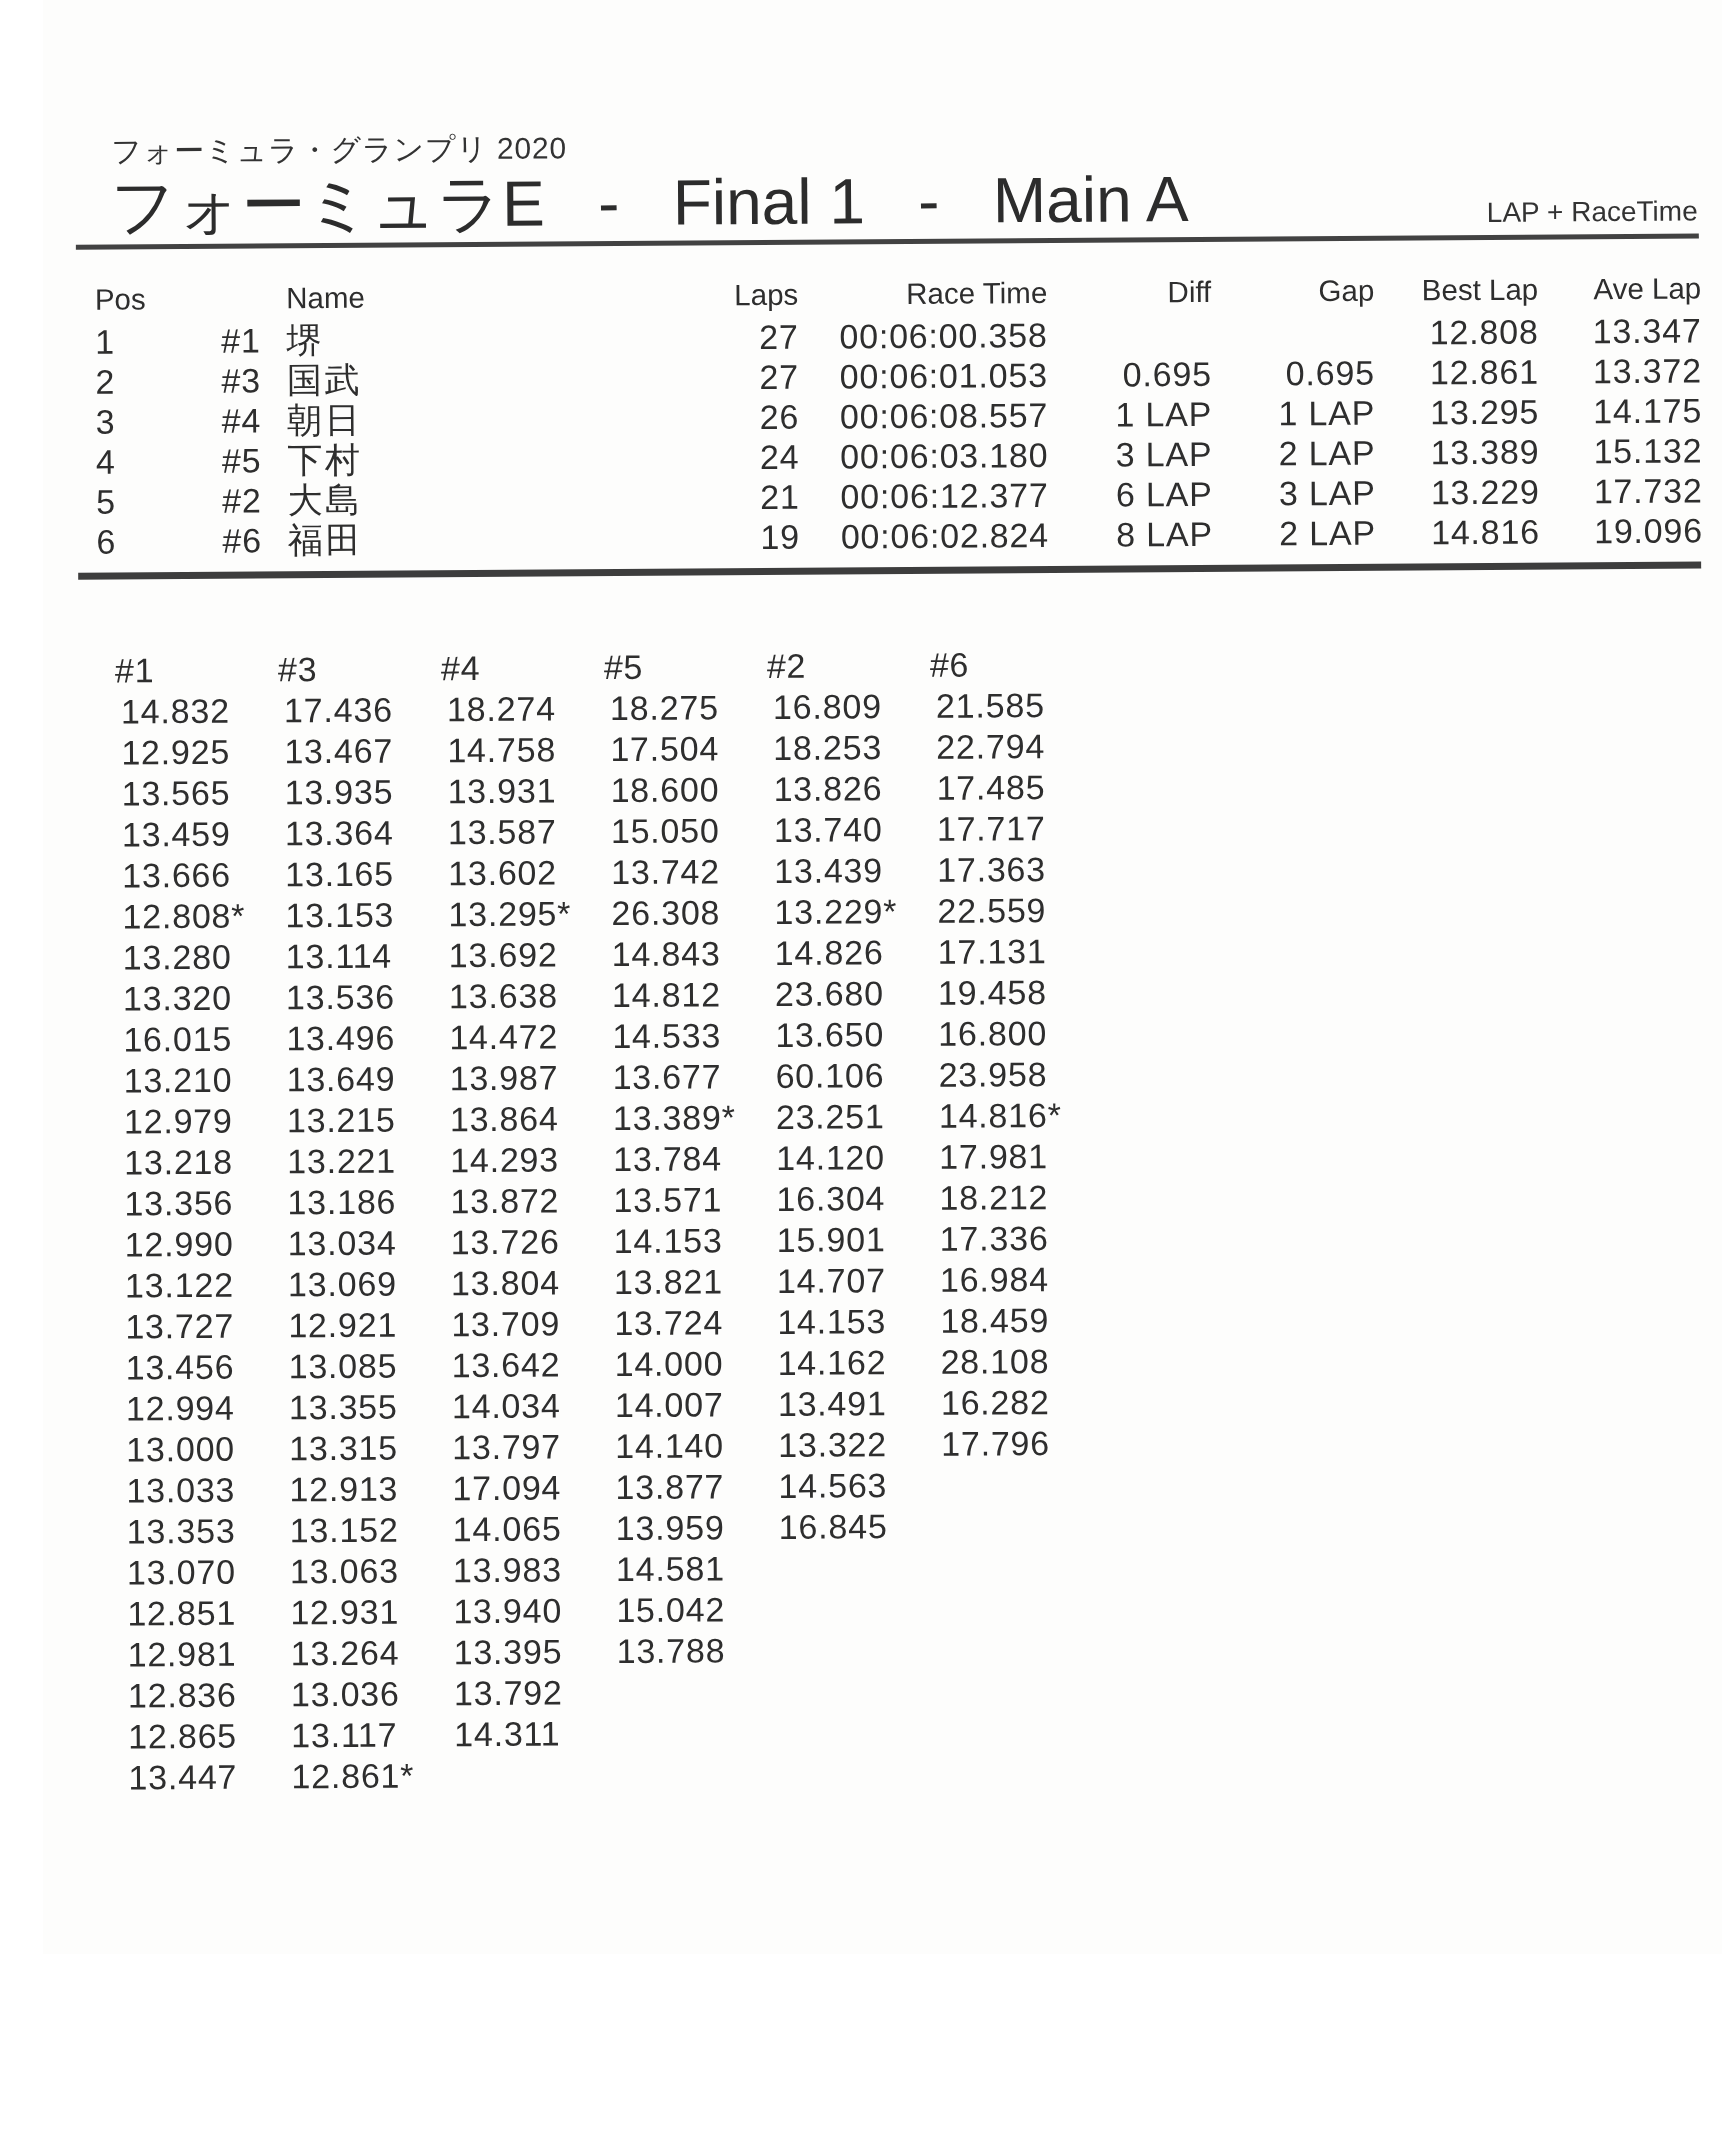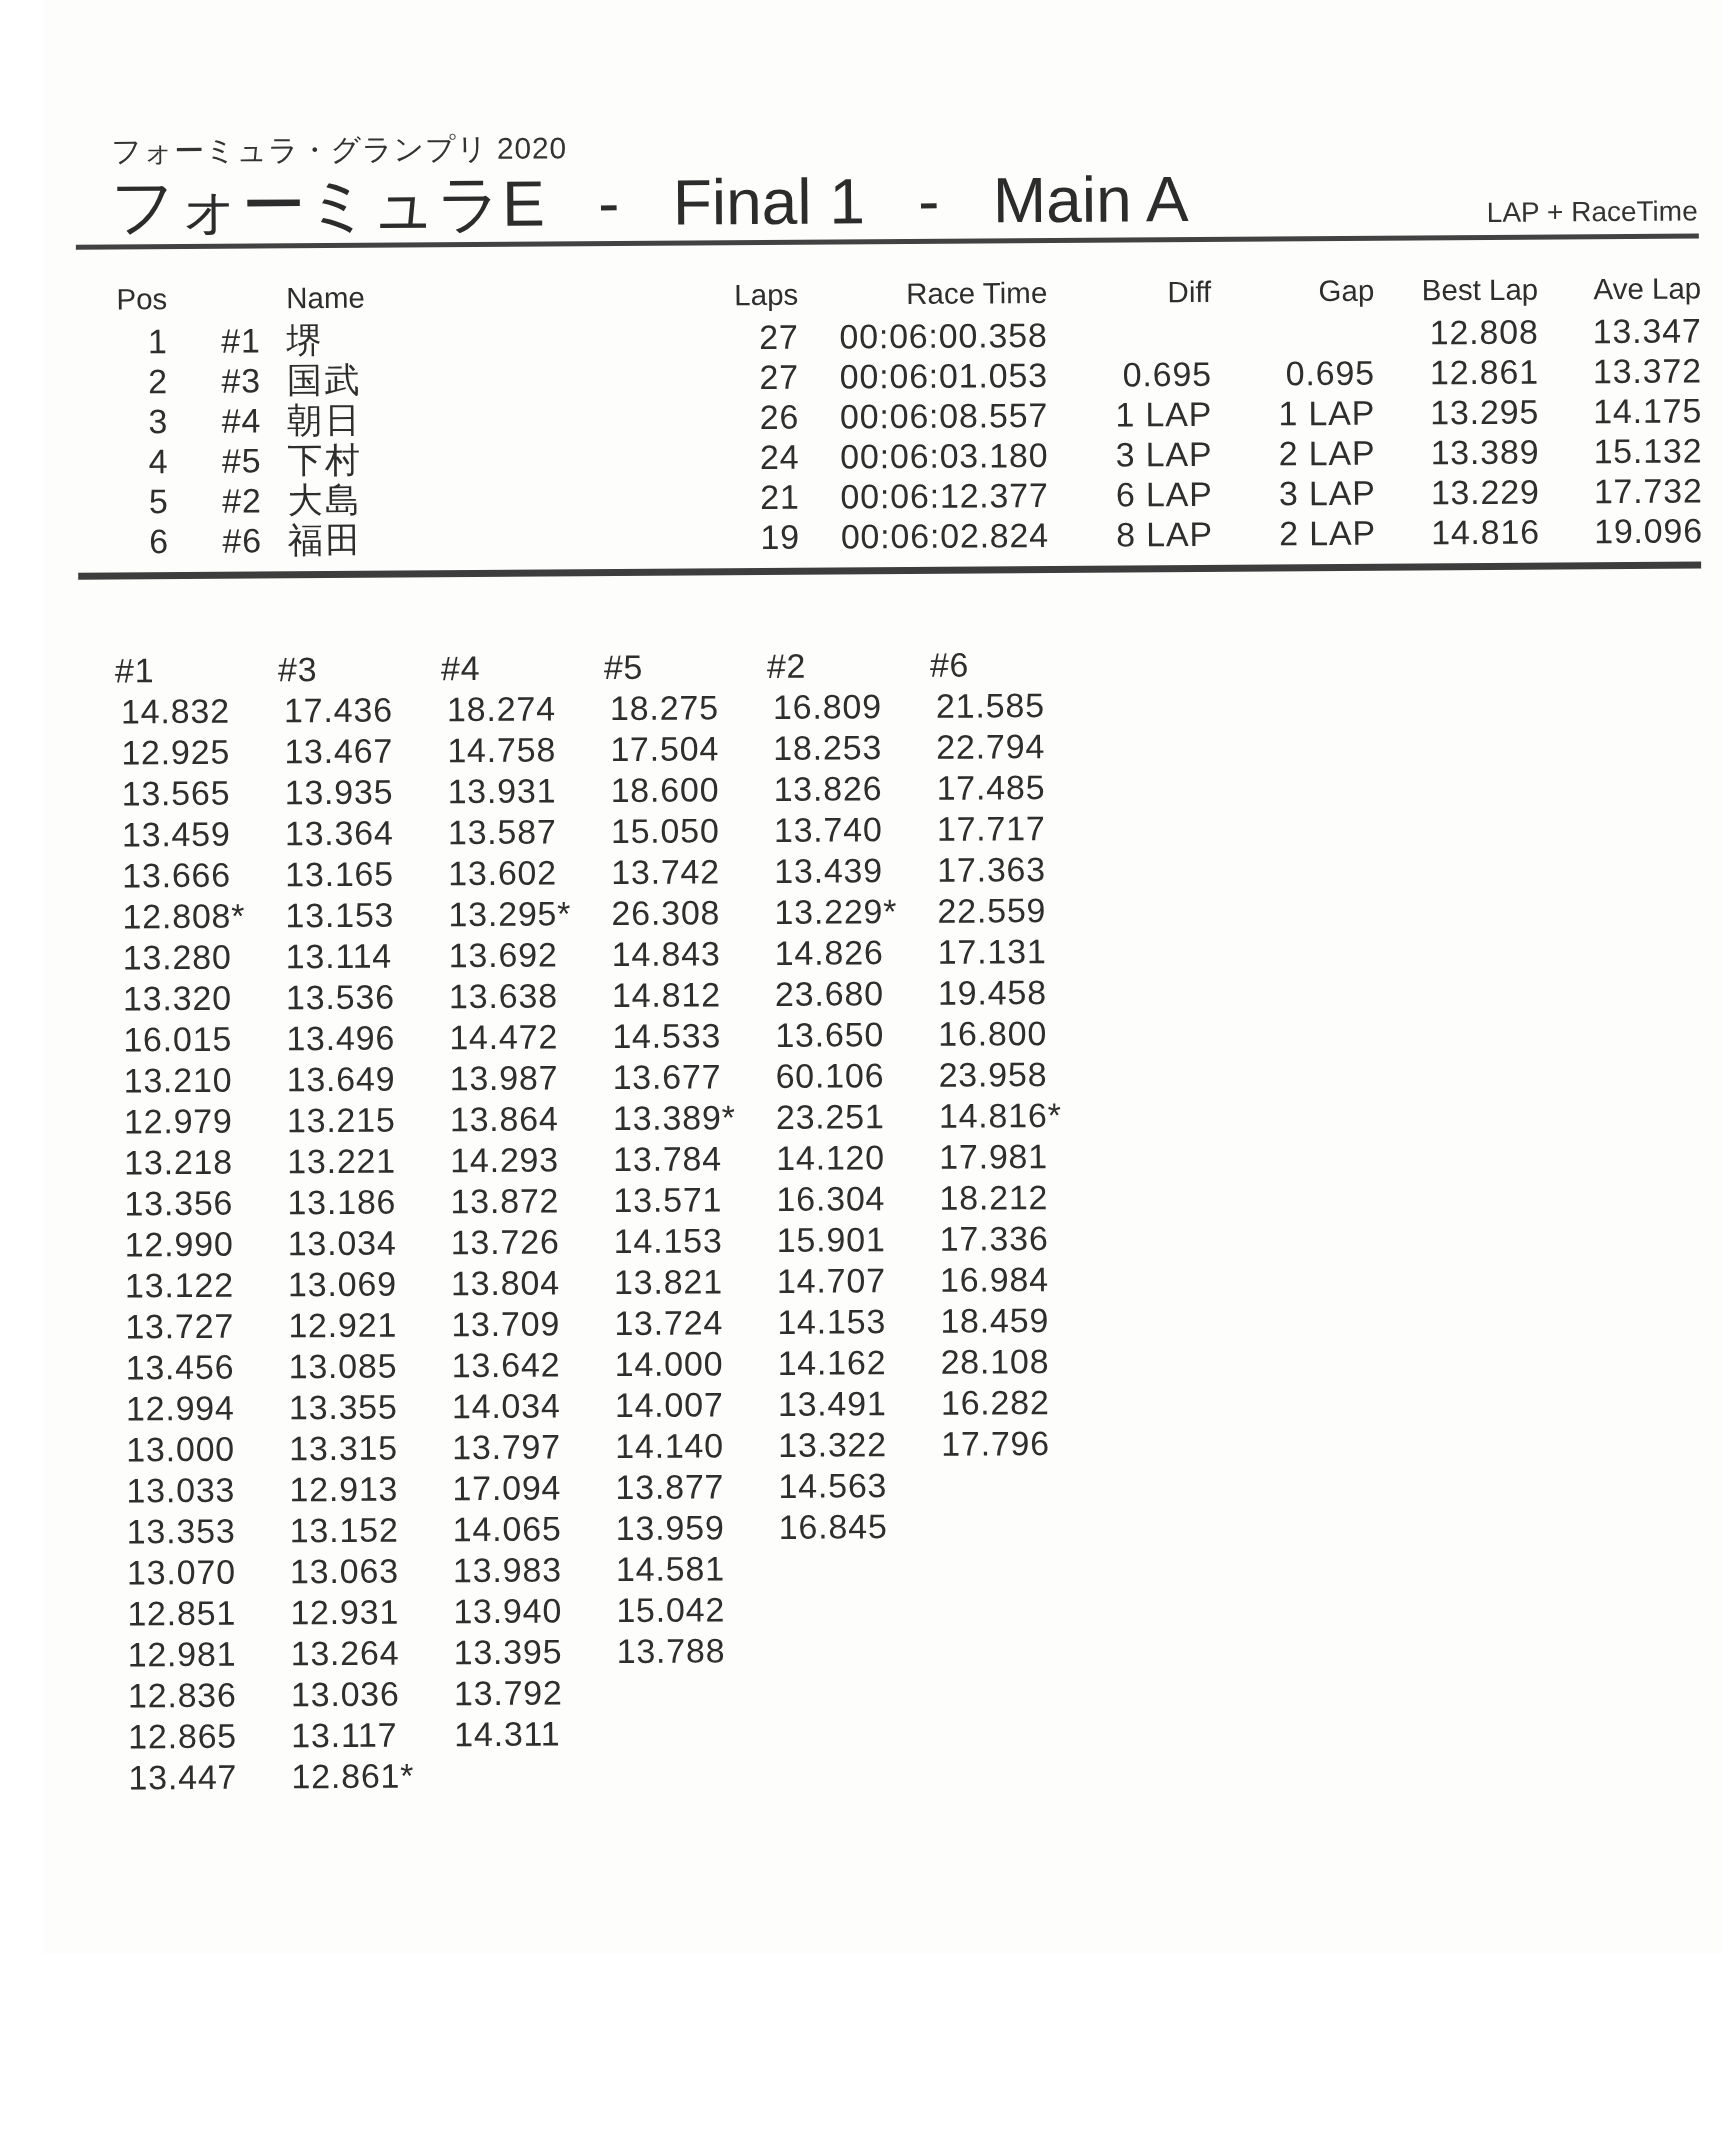--- a/index.html
+++ b/index.html
@@ -79,21 +79,21 @@
     font-size: 34px;
     letter-spacing: 0.8px;
     white-space: nowrap;
   }
   .rrow.head {
     height: 44px;
     line-height: 44px;
     font-size: 29.5px;
     letter-spacing: 0;
   }
-  .rrow .pos  { text-align: right; padding-left: 18.6px; }
+  .rrow .pos  { text-align: left; padding-left: 18.6px; }
   .rrow .car  { text-align: right; }
   .rrow .name { text-align: left; padding-left: 26px; font-size: 35px; letter-spacing: 2.5px; }
   .rrow.head .name { font-size: 29.5px; letter-spacing: 0; }
   .rrow .num  { text-align: right; }
   .laps-grid {
     position: absolute;
     left: 74px;
     top: 644px;
     display: grid;
     grid-template-columns: repeat(6, 163px);

